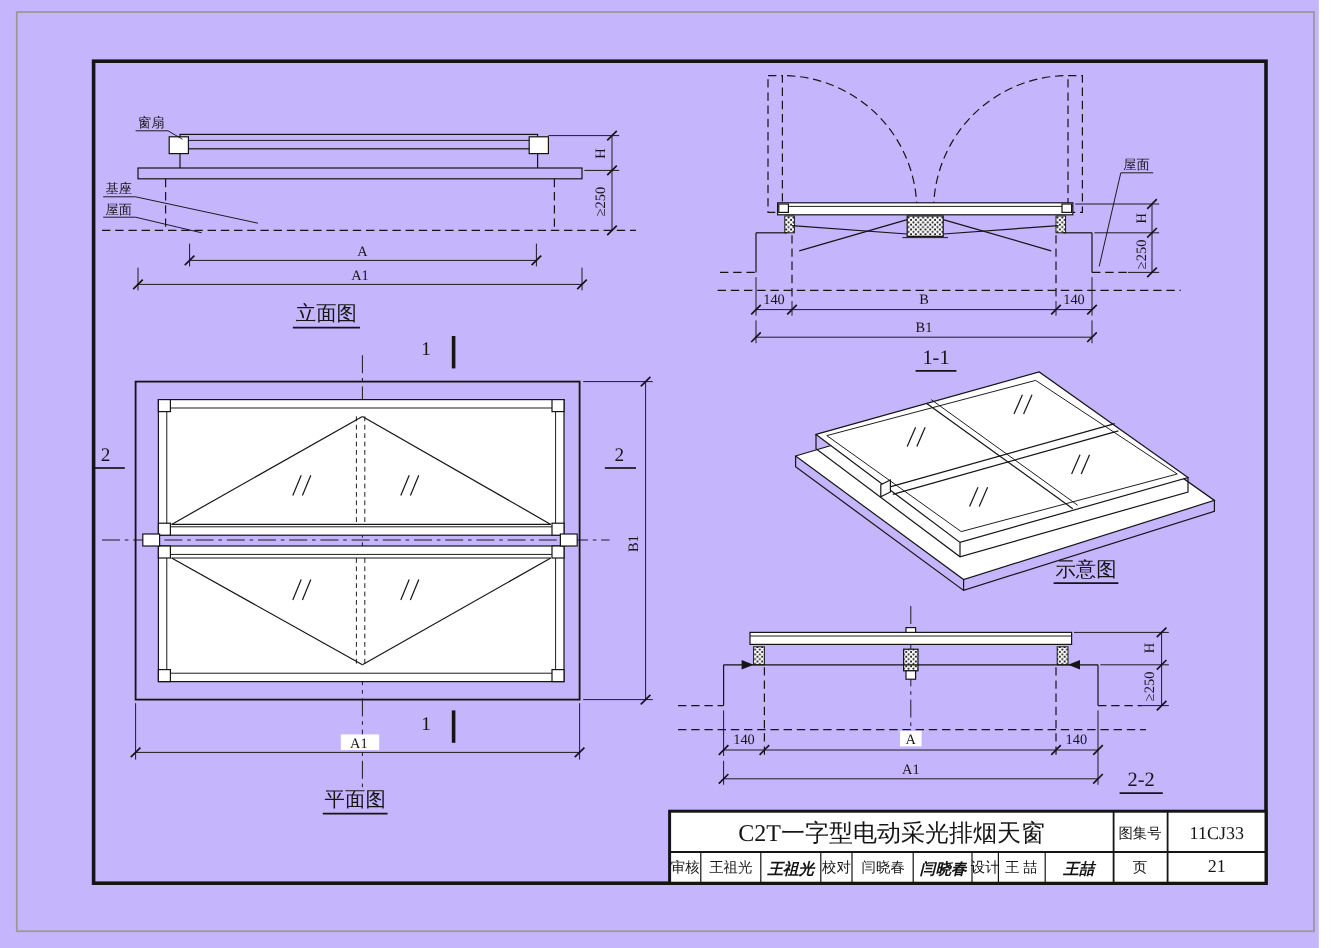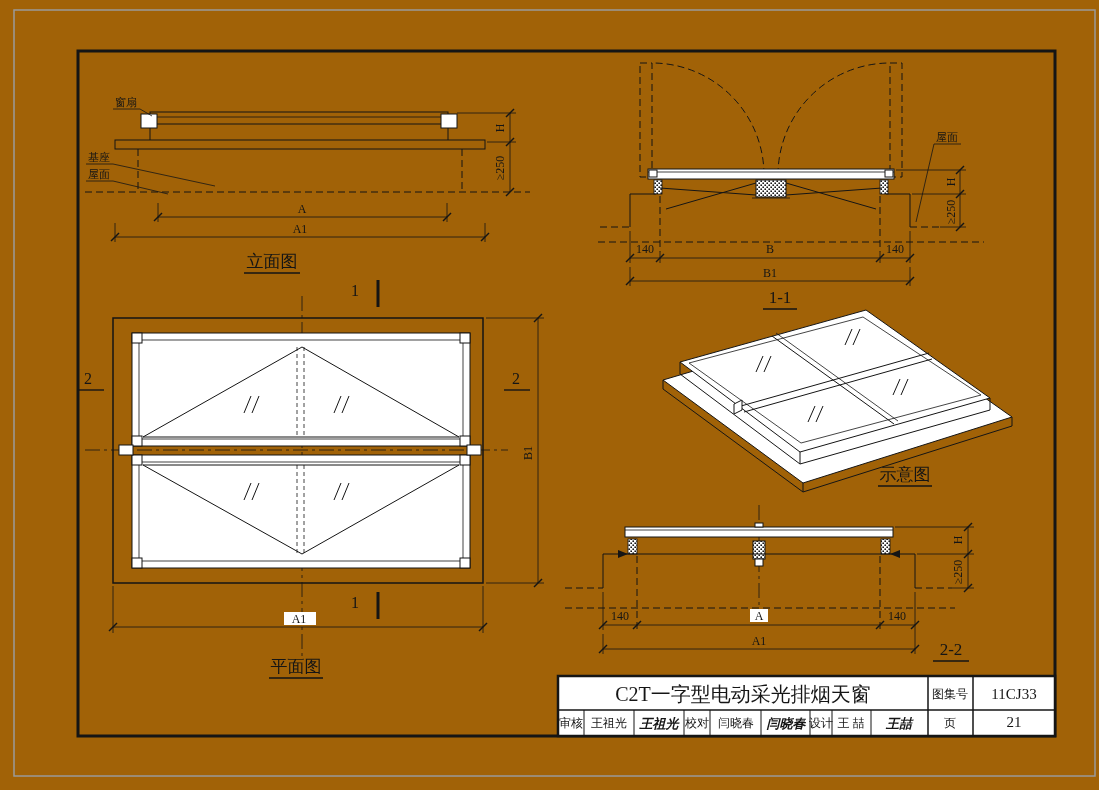--- a/index.html
+++ b/index.html
@@ -1,16 +1,16 @@
 <!DOCTYPE html>
 <html><head>
 <meta charset="utf-8">
 <style>
   html,body{margin:0;padding:0;background:#fff;}
-  #sheet{position:relative;width:1099px;height:790px;background:#a16207;overflow:hidden;}
+  #sheet{position:relative;width:1099px;height:790px;background:#c4b5fd;overflow:hidden;}
   svg{position:absolute;left:0;top:0;}
   .ln{stroke:#151515;stroke-width:1;fill:none;stroke-linecap:butt;}
   .thin{stroke-width:0.8;}
   .md{stroke-width:1.5;}
   .dash{stroke-dasharray:7 4;}
   .dash2{stroke-dasharray:4 3;}
   .cl{stroke-dasharray:15 4 3 4;}
   .tk{stroke:#151515;stroke-width:1.4;}
   .bar{stroke:#151515;stroke-width:3;}
   text{font-family:"Liberation Serif",serif;fill:#151515;}

